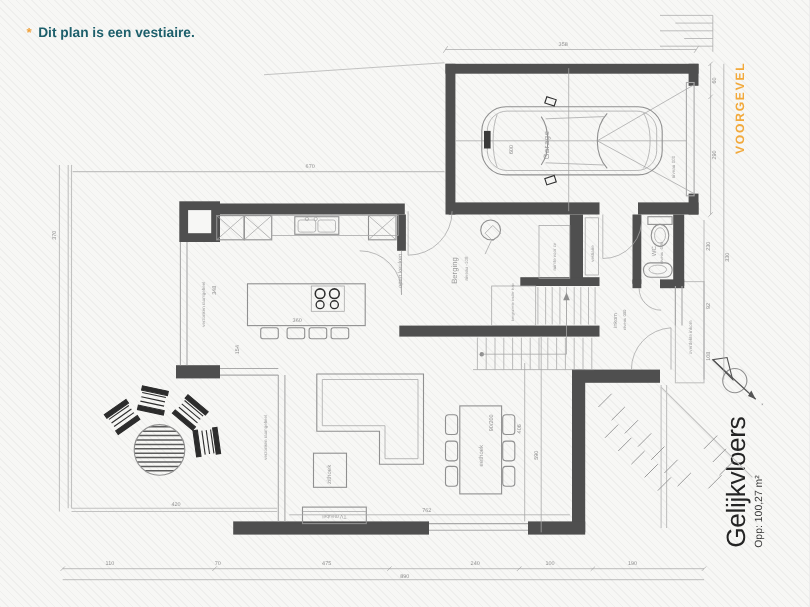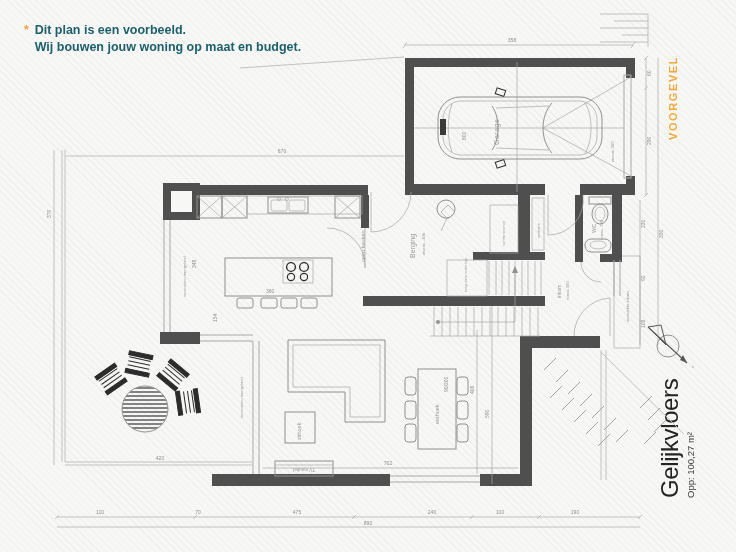--- a/index.html
+++ b/index.html
@@ -30,22 +30,21 @@
   .lbl{fill:#9b9b9b;}
 </style>
 </head>
 <body>
 
 <div class="page">
 
   <div class="note">
     <span class="star">*</span>
     <span>
-      <span>Dit plan is een voorbeeld.</span><br>
-      <span>Wij bouwen jouw woning op maat en budget.</span>
+      <span>Dit plan is een vestiaire.</span><br>
     </span>
   </div>
 
   <div class="rot voorgevel">VOORGEVEL</div>
   <div class="rot floorname">Gelijkvloers</div>
   <div class="rot floorarea">Opp: 100,27 m²</div>
 
   <svg width="736" height="552" viewBox="0 0 736 552">
 
     <g>

